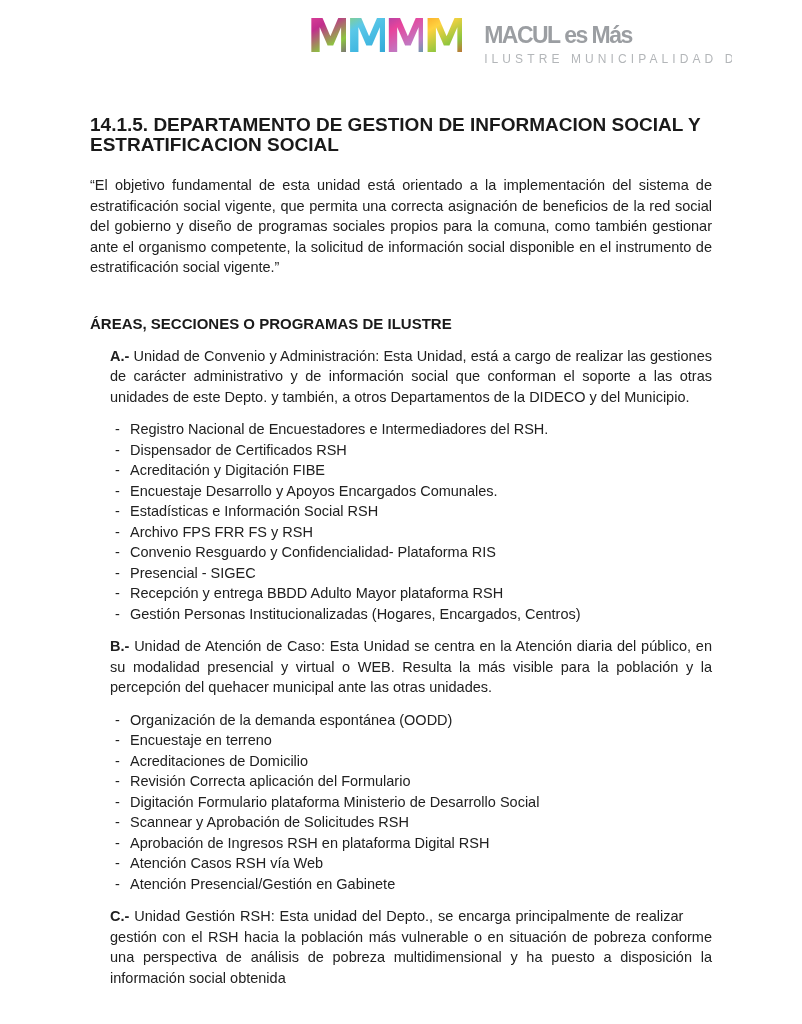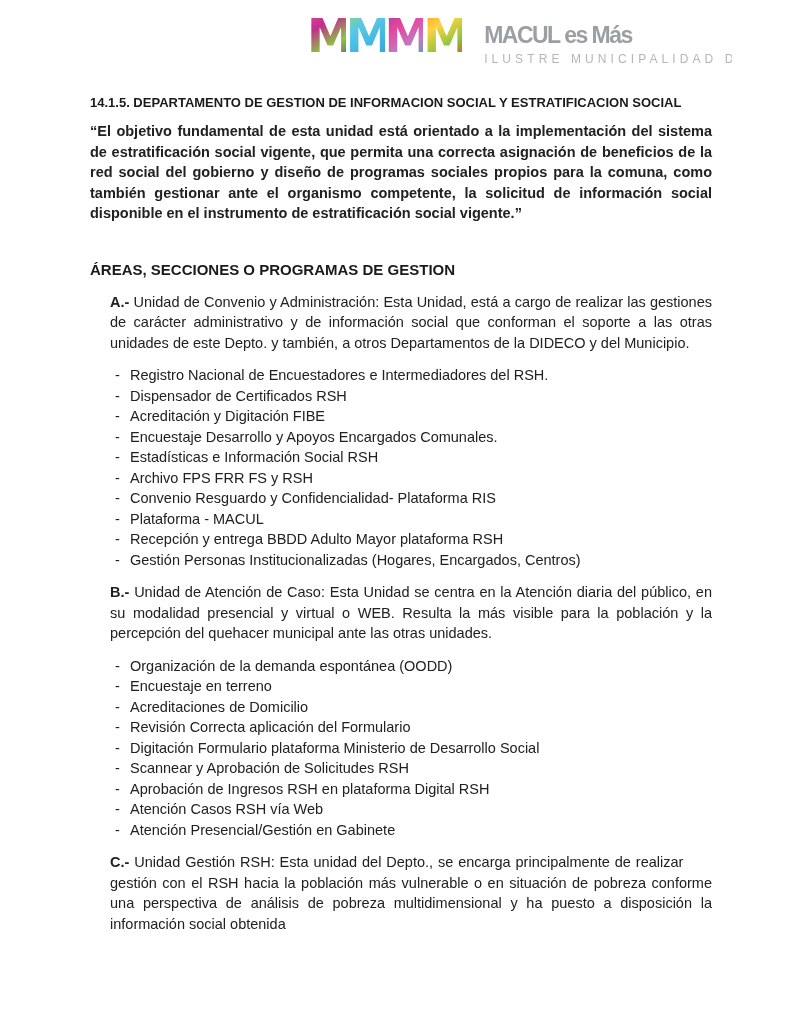--- a/index.html
+++ b/index.html
@@ -56,30 +56,29 @@
     color: #b3b6b9;
     white-space: nowrap;
   }
 
   
   .content {
     width: 622px;
     margin-left: 90px;
   }
   h1.doc-heading {
-    margin-top: 25px;
-    font-size: 13px;
+    margin-top: 47px;
+    font-size: 19px;
     line-height: 20px;
     font-weight: bold;
     color: #1a1a1a;
   }
   p.quote {
-    margin-top: 8px;
+    margin-top: 20px;
     text-align: justify;
-    font-weight: bold;
   }
   h2.areas-heading {
     margin-top: 36px;
     font-size: 15px;
     line-height: 20px;
     font-weight: bold;
     color: #1a1a1a;
   }
   p.section-intro {
     margin-top: 12px;
@@ -131,21 +130,21 @@
       <div class="logo-subtitle">ILUSTRE MUNICIPALIDAD DE MACUL</div>
     </div>
   </header>
 
   <main class="content">
 
     <h1 class="doc-heading">14.1.5. DEPARTAMENTO DE GESTION DE INFORMACION SOCIAL Y ESTRATIFICACION SOCIAL</h1>
 
     <p class="quote">“El objetivo fundamental de esta unidad está orientado a la implementación del sistema de estratificación social vigente, que permita una correcta asignación de beneficios de la red social del gobierno y diseño de programas sociales propios para la comuna, como también gestionar ante el organismo competente, la solicitud de información social disponible en el instrumento de estratificación social vigente.”</p>
 
-    <h2 class="areas-heading">ÁREAS, SECCIONES O PROGRAMAS DE GESTION</h2>
+    <h2 class="areas-heading">ÁREAS, SECCIONES O PROGRAMAS DE ILUSTRE</h2>
 
     <p class="section-intro"><b>A.-</b> <span>Unidad de Convenio y Administración: Esta Unidad, está a cargo de realizar las gestiones de carácter administrativo y de información social que conforman el soporte a las otras unidades de este Depto. y también, a otros Departamentos de la DIDECO y del Municipio.</span></p>
 
     <ul class="dash-list">
 
         <li>
           <span class="dash">-</span>
           <span>Registro Nacional de Encuestadores e Intermediadores del RSH.</span>
         </li>
 
@@ -174,21 +173,21 @@
           <span>Archivo FPS FRR FS y RSH</span>
         </li>
 
         <li>
           <span class="dash">-</span>
           <span>Convenio Resguardo y Confidencialidad- Plataforma RIS</span>
         </li>
 
         <li>
           <span class="dash">-</span>
-          <span>Plataforma - MACUL</span>
+          <span>Presencial - SIGEC</span>
         </li>
 
         <li>
           <span class="dash">-</span>
           <span>Recepción y entrega BBDD Adulto Mayor plataforma RSH</span>
         </li>
 
         <li>
           <span class="dash">-</span>
           <span>Gestión Personas Institucionalizadas (Hogares, Encargados, Centros)</span>

